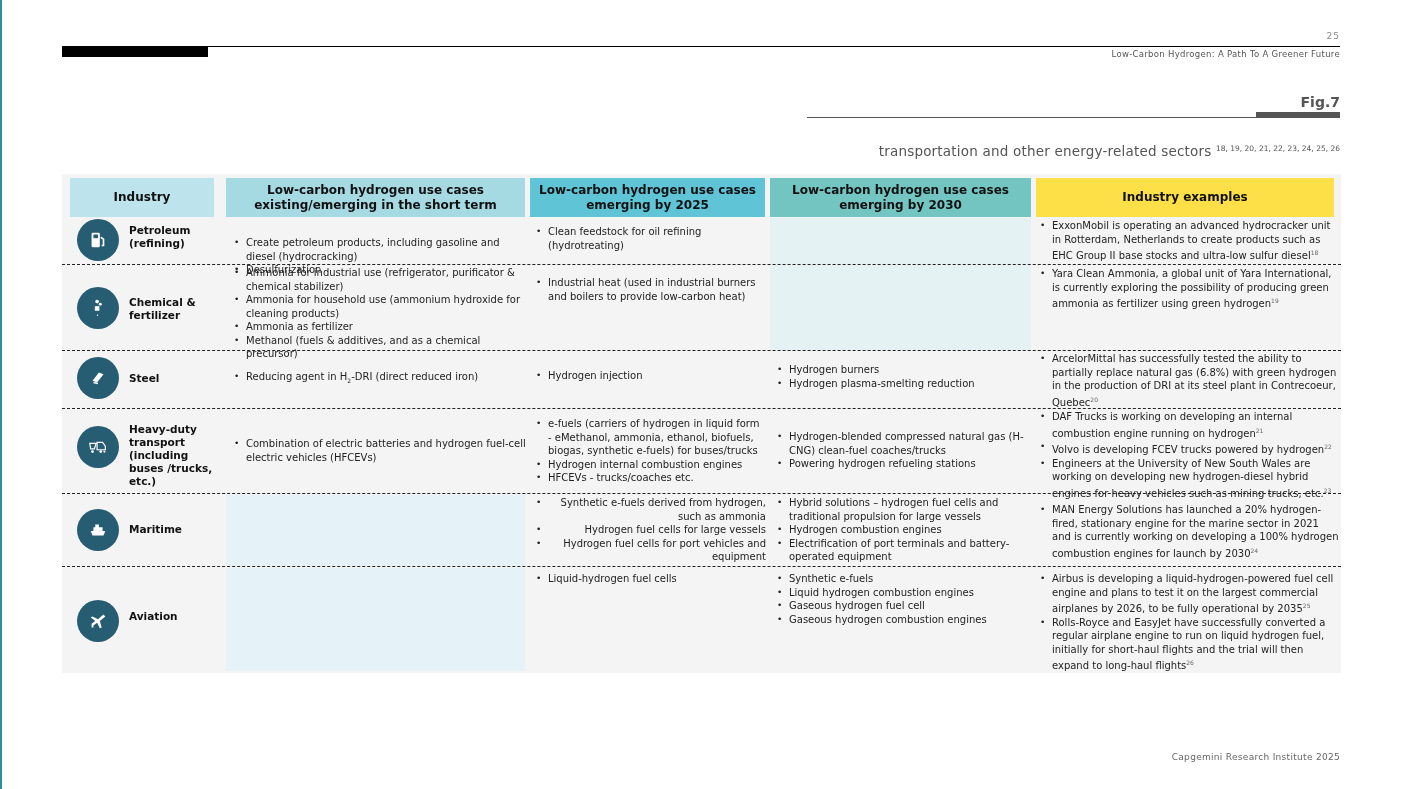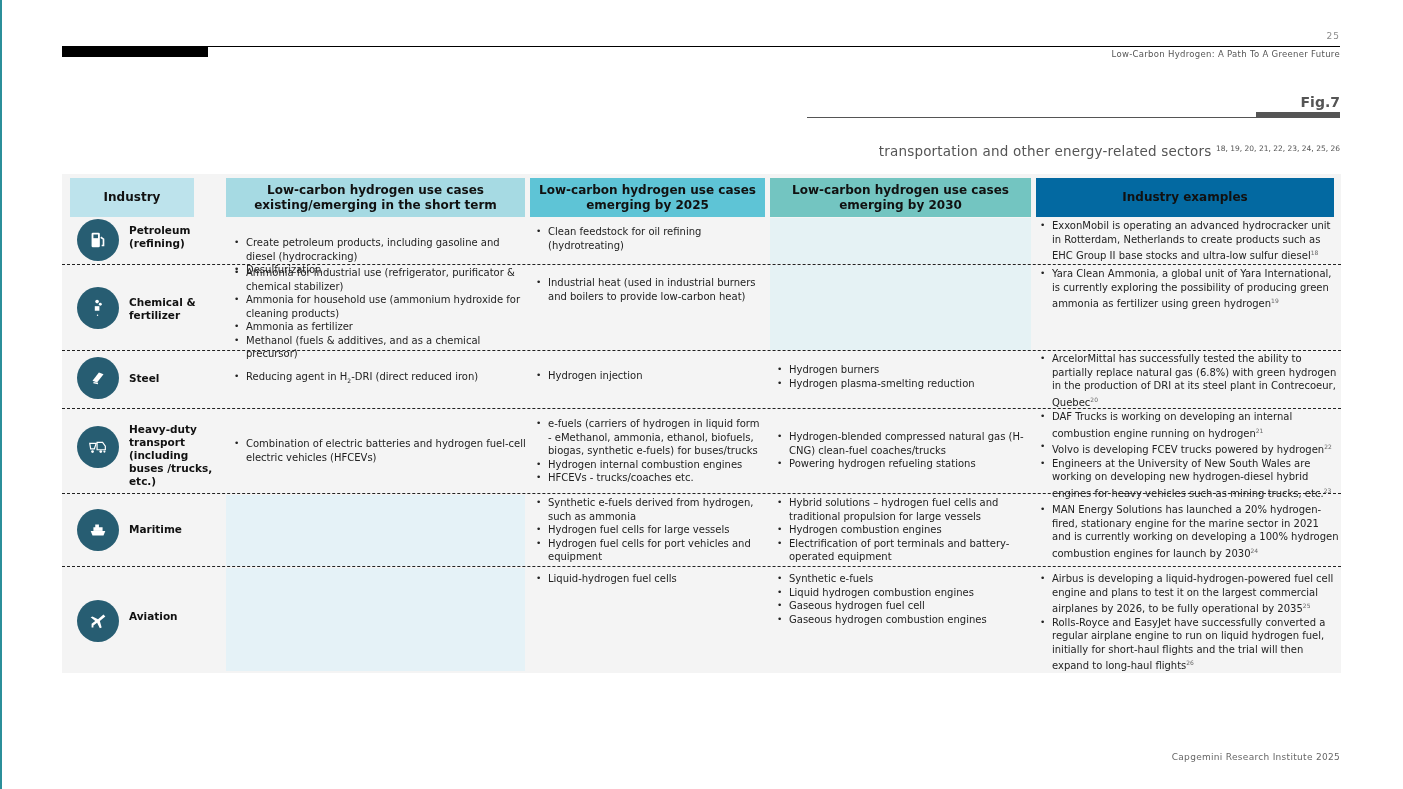--- a/index.html
+++ b/index.html
@@ -14,25 +14,25 @@
     .running-title { position: absolute; right: 63px; top: 49px; font-size: 8.5px; color: #555; letter-spacing: 0.3px; }
 
     .fig-label { position: absolute; right: 63px; top: 94px; font-size: 14px; font-weight: bold; color: #555; }
     .fig-rule { position: absolute; left: 807px; top: 117px; width: 533px; height: 1px; background: #555; }
     .fig-block { position: absolute; left: 1256px; top: 112px; width: 84px; height: 5px; background: #555; }
     .fig-caption { position: absolute; right: 63px; top: 122px; width: 560px; text-align: right; font-size: 13.5px; line-height: 18px; color: #555; letter-spacing: 0.2px; }
     .fig-caption sup { font-size: 7.5px; vertical-align: 5px; letter-spacing: 0; }
 
     .table-wrap { position: absolute; left: 62px; top: 174px; width: 1279px; height: 499px; background: #f4f4f4; }
     .hdr { position: absolute; top: 4px; height: 39px; display: flex; align-items: center; justify-content: center; text-align: center; font-weight: bold; font-size: 12px; line-height: 15px; color: #111; }
-    .hdr.c0 { left: 8px; width: 124px; background: #bde3ec; }
+    .hdr.c0 { left: 8px; width: 144px; background: #bde3ec; }
     .hdr.c1 { left: 164px; width: 299px; background: #a6dae3; }
     .hdr.c2 { left: 468px; width: 235px; background: #5ec4d6; }
     .hdr.c3 { left: 708px; width: 261px; background: #73c5c1; }
-    .hdr.c4 { left: 974px; width: 298px; background: #0369a1; }
+    .hdr.c4 { left: 974px; width: 298px; background: #fde047; }
 
     .shade { position: absolute; }
     .row { position: absolute; left: 0; width: 1279px; }
     .row.divider { border-bottom: 1px dashed #222; }
 
     .icon-circle { position: absolute; left: 15px; width: 42px; height: 42px; border-radius: 50%; background: #275d72; display: flex; align-items: center; justify-content: center; }
     .icon-circle svg { width: 22px; height: 22px; }
     .industry-name { position: absolute; left: 67px; width: 96px; font-size: 10.5px; font-weight: bold; line-height: 13px; color: #111; }
 
     .cell { position: absolute; font-size: 10px; line-height: 13.5px; color: #222; }
@@ -214,21 +214,21 @@
 
   <div>
     <div class="icon-circle" style="top:335px;">
       <svg viewBox="0 0 24 24">
           <rect x="9" y="6" width="4" height="4" fill="#fff"></rect>
           <rect x="7" y="9" width="10" height="4" fill="#fff"></rect>
           <path d="M4 13 L20 13 L18 18 L6 18 Z" fill="#fff"></path>
         </svg>
     </div>
     <div class="industry-name" style="top:349px;">Maritime</div>
-    <div class="cell c2x" style="top:322px;">
+    <div class="cell c2x" style="top:322px;text-align:right;">
       <ul>
         <li>Synthetic e-fuels derived from hydrogen, such as ammonia</li>
         <li>Hydrogen fuel cells for large vessels</li>
         <li>Hydrogen fuel cells for port vehicles and equipment</li>
       </ul>
     </div>
     <div class="cell c3x" style="top:322px;">
       <ul>
         <li>Hybrid solutions – hydrogen fuel cells and traditional propulsion for large vessels</li>
         <li>Hydrogen combustion engines</li>

